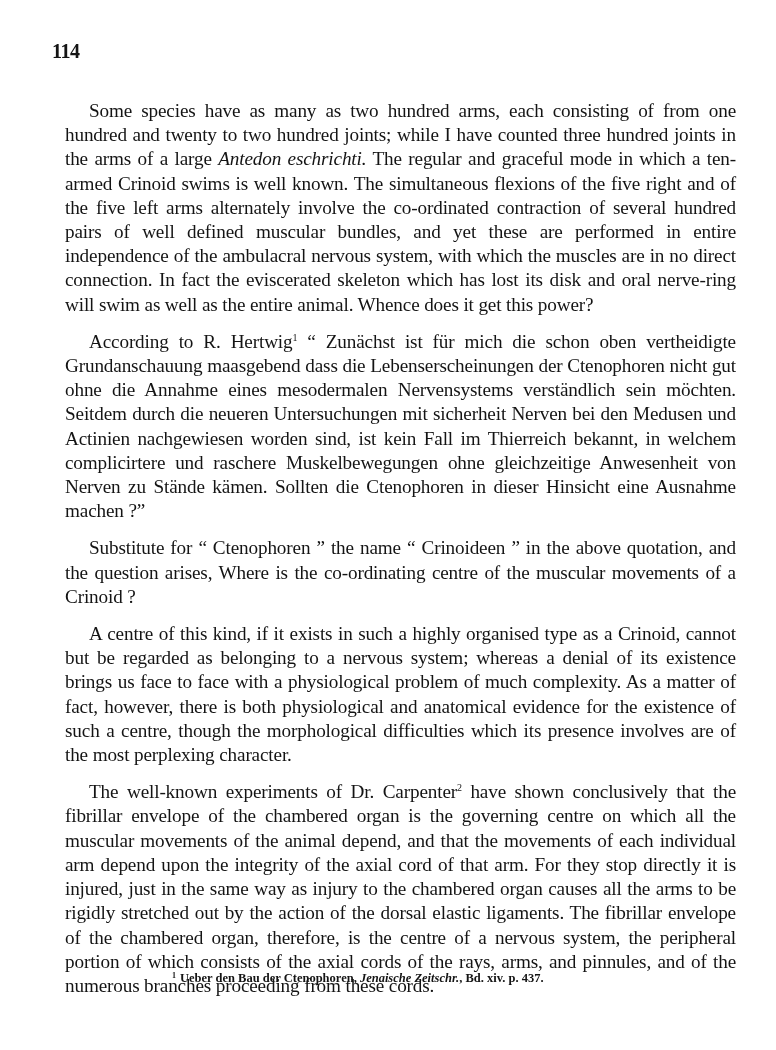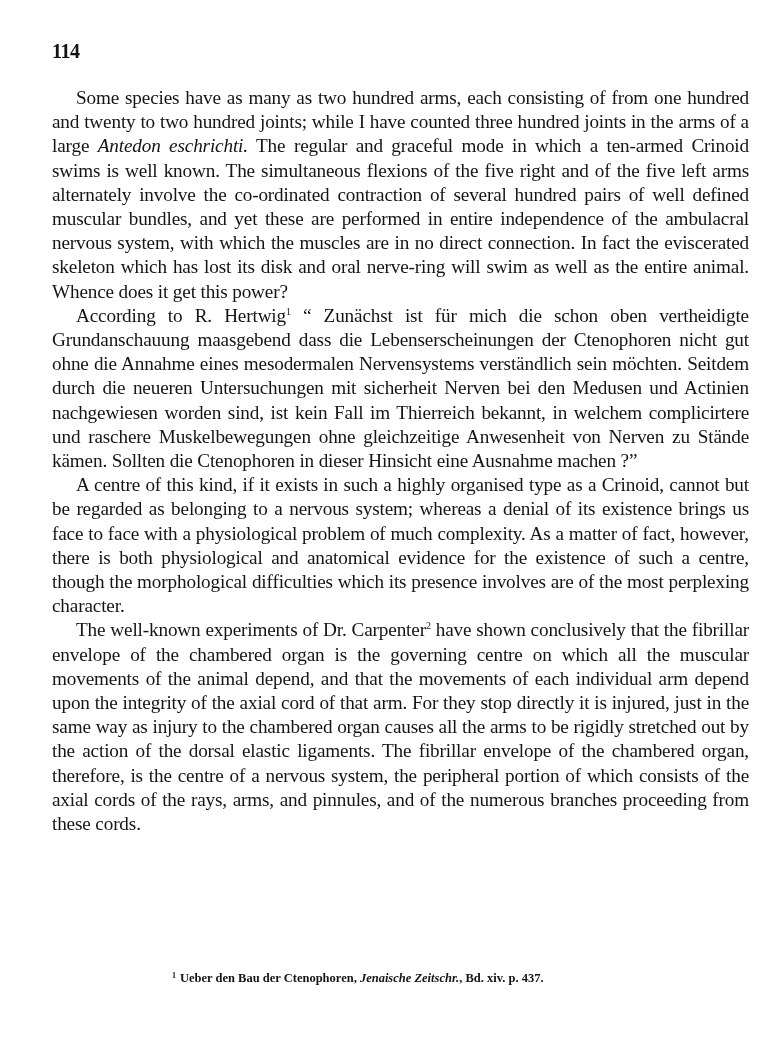--- a/index.html
+++ b/index.html
@@ -18,39 +18,40 @@
     }
     .running-title {
       position: absolute; left: 0; right: 0; top: 3px; text-align: center;
       font-size: 15.5px; letter-spacing: 0.4px;
     }
     .body-text {
       position: absolute; top: 86px; left: 52px; width: 697px;
       font-size: 19.2px; line-height: 24.2px; text-align: justify;
       letter-spacing: -0.15px;
     }
-    .body-text p { margin: 0; text-indent: 24px; hyphens: manual; }
+    .body-text p { margin: 13px; text-indent: 24px; hyphens: manual; }
     .body-text sup { font-size: 10px; vertical-align: 7px; line-height: 0; }
     .footnotes {
       position: absolute; top: 970px; left: 172px; width: 560px;
       font-size: 12.5px; line-height: 17px; font-weight: bold;
     }
     .footnote { margin: 0; }
     .footnote sup { font-size: 8px; vertical-align: 4px; line-height: 0; margin-right: 4px; }
     i { font-style: italic; }
   </style>
 </head>
 <body>
 
 <div class="header">
   <span class="page-number">114</span>
 </div>
 
 <div class="body-text">
   <p><span>Some species have as many as two hundred arms, each consisting of from one hundred and twenty to two hundred joints; while I have counted three hundred joints in the arms of a large </span><i>Antedon eschrichti.</i><span> The regular and graceful mode in which a ten-armed Crinoid swims is well known. The simultaneous flexions of the five right and of the five left arms alternately involve the co-ordinated contraction of several hundred pairs of well defined muscular bundles, and yet these are performed in entire independence of the ambulacral nervous system, with which the muscles are in no direct connection. In fact the eviscerated skeleton which has lost its disk and oral nerve-ring will swim as well as the entire animal. Whence does it get this power?</span></p>
   <p><span>According to R. Hertwig</span><sup>1</sup><span> “ Zunächst ist für mich die schon oben vertheidigte Grundanschauung maasgebend dass die Lebenserscheinungen der Ctenophoren nicht gut ohne die Annahme eines mesodermalen Nervensystems verständlich sein möchten. Seitdem durch die neueren Untersuchungen mit sicherheit Nerven bei den Medusen und Actinien nachgewiesen worden sind, ist kein Fall im Thierreich bekannt, in welchem complicirtere und raschere Muskelbewegungen ohne gleichzeitige Anwesenheit von Nerven zu Stände kämen. Sollten die Ctenophoren in dieser Hinsicht eine Ausnahme machen ?”</span></p>
+  <p><span>Substitute for “ Ctenophoren ” the name “ Crinoideen ” in the above quotation, and the question arises, Where is the co-ordinating centre of the muscular movements of a Crinoid ?</span></p>
   <p><span>A centre of this kind, if it exists in such a highly organised type as a Crinoid, cannot but be regarded as belonging to a nervous system; whereas a denial of its existence brings us face to face with a physiological problem of much complexity. As a matter of fact, however, there is both physiological and anatomical evidence for the existence of such a centre, though the morphological difficulties which its presence involves are of the most perplexing character.</span></p>
   <p><span>The well-known experiments of Dr. Carpenter</span><sup>2</sup><span> have shown conclusively that the fibrillar envelope of the chambered organ is the governing centre on which all the muscular movements of the animal depend, and that the movements of each individual arm depend upon the integrity of the axial cord of that arm. For they stop directly it is injured, just in the same way as injury to the chambered organ causes all the arms to be rigidly stretched out by the action of the dorsal elastic ligaments. The fibrillar envelope of the chambered organ, therefore, is the centre of a nervous system, the peripheral portion of which consists of the axial cords of the rays, arms, and pinnules, and of the numerous branches proceeding from these cords.</span></p>
 </div>
 
 <div class="footnotes">
   <p class="footnote"><sup>1</sup><span>Ueber den Bau der Ctenophoren, </span><i>Jenaische Zeitschr.</i><span>, Bd. xiv. p. 437.</span></p>
 </div>
 
 </body></html>

